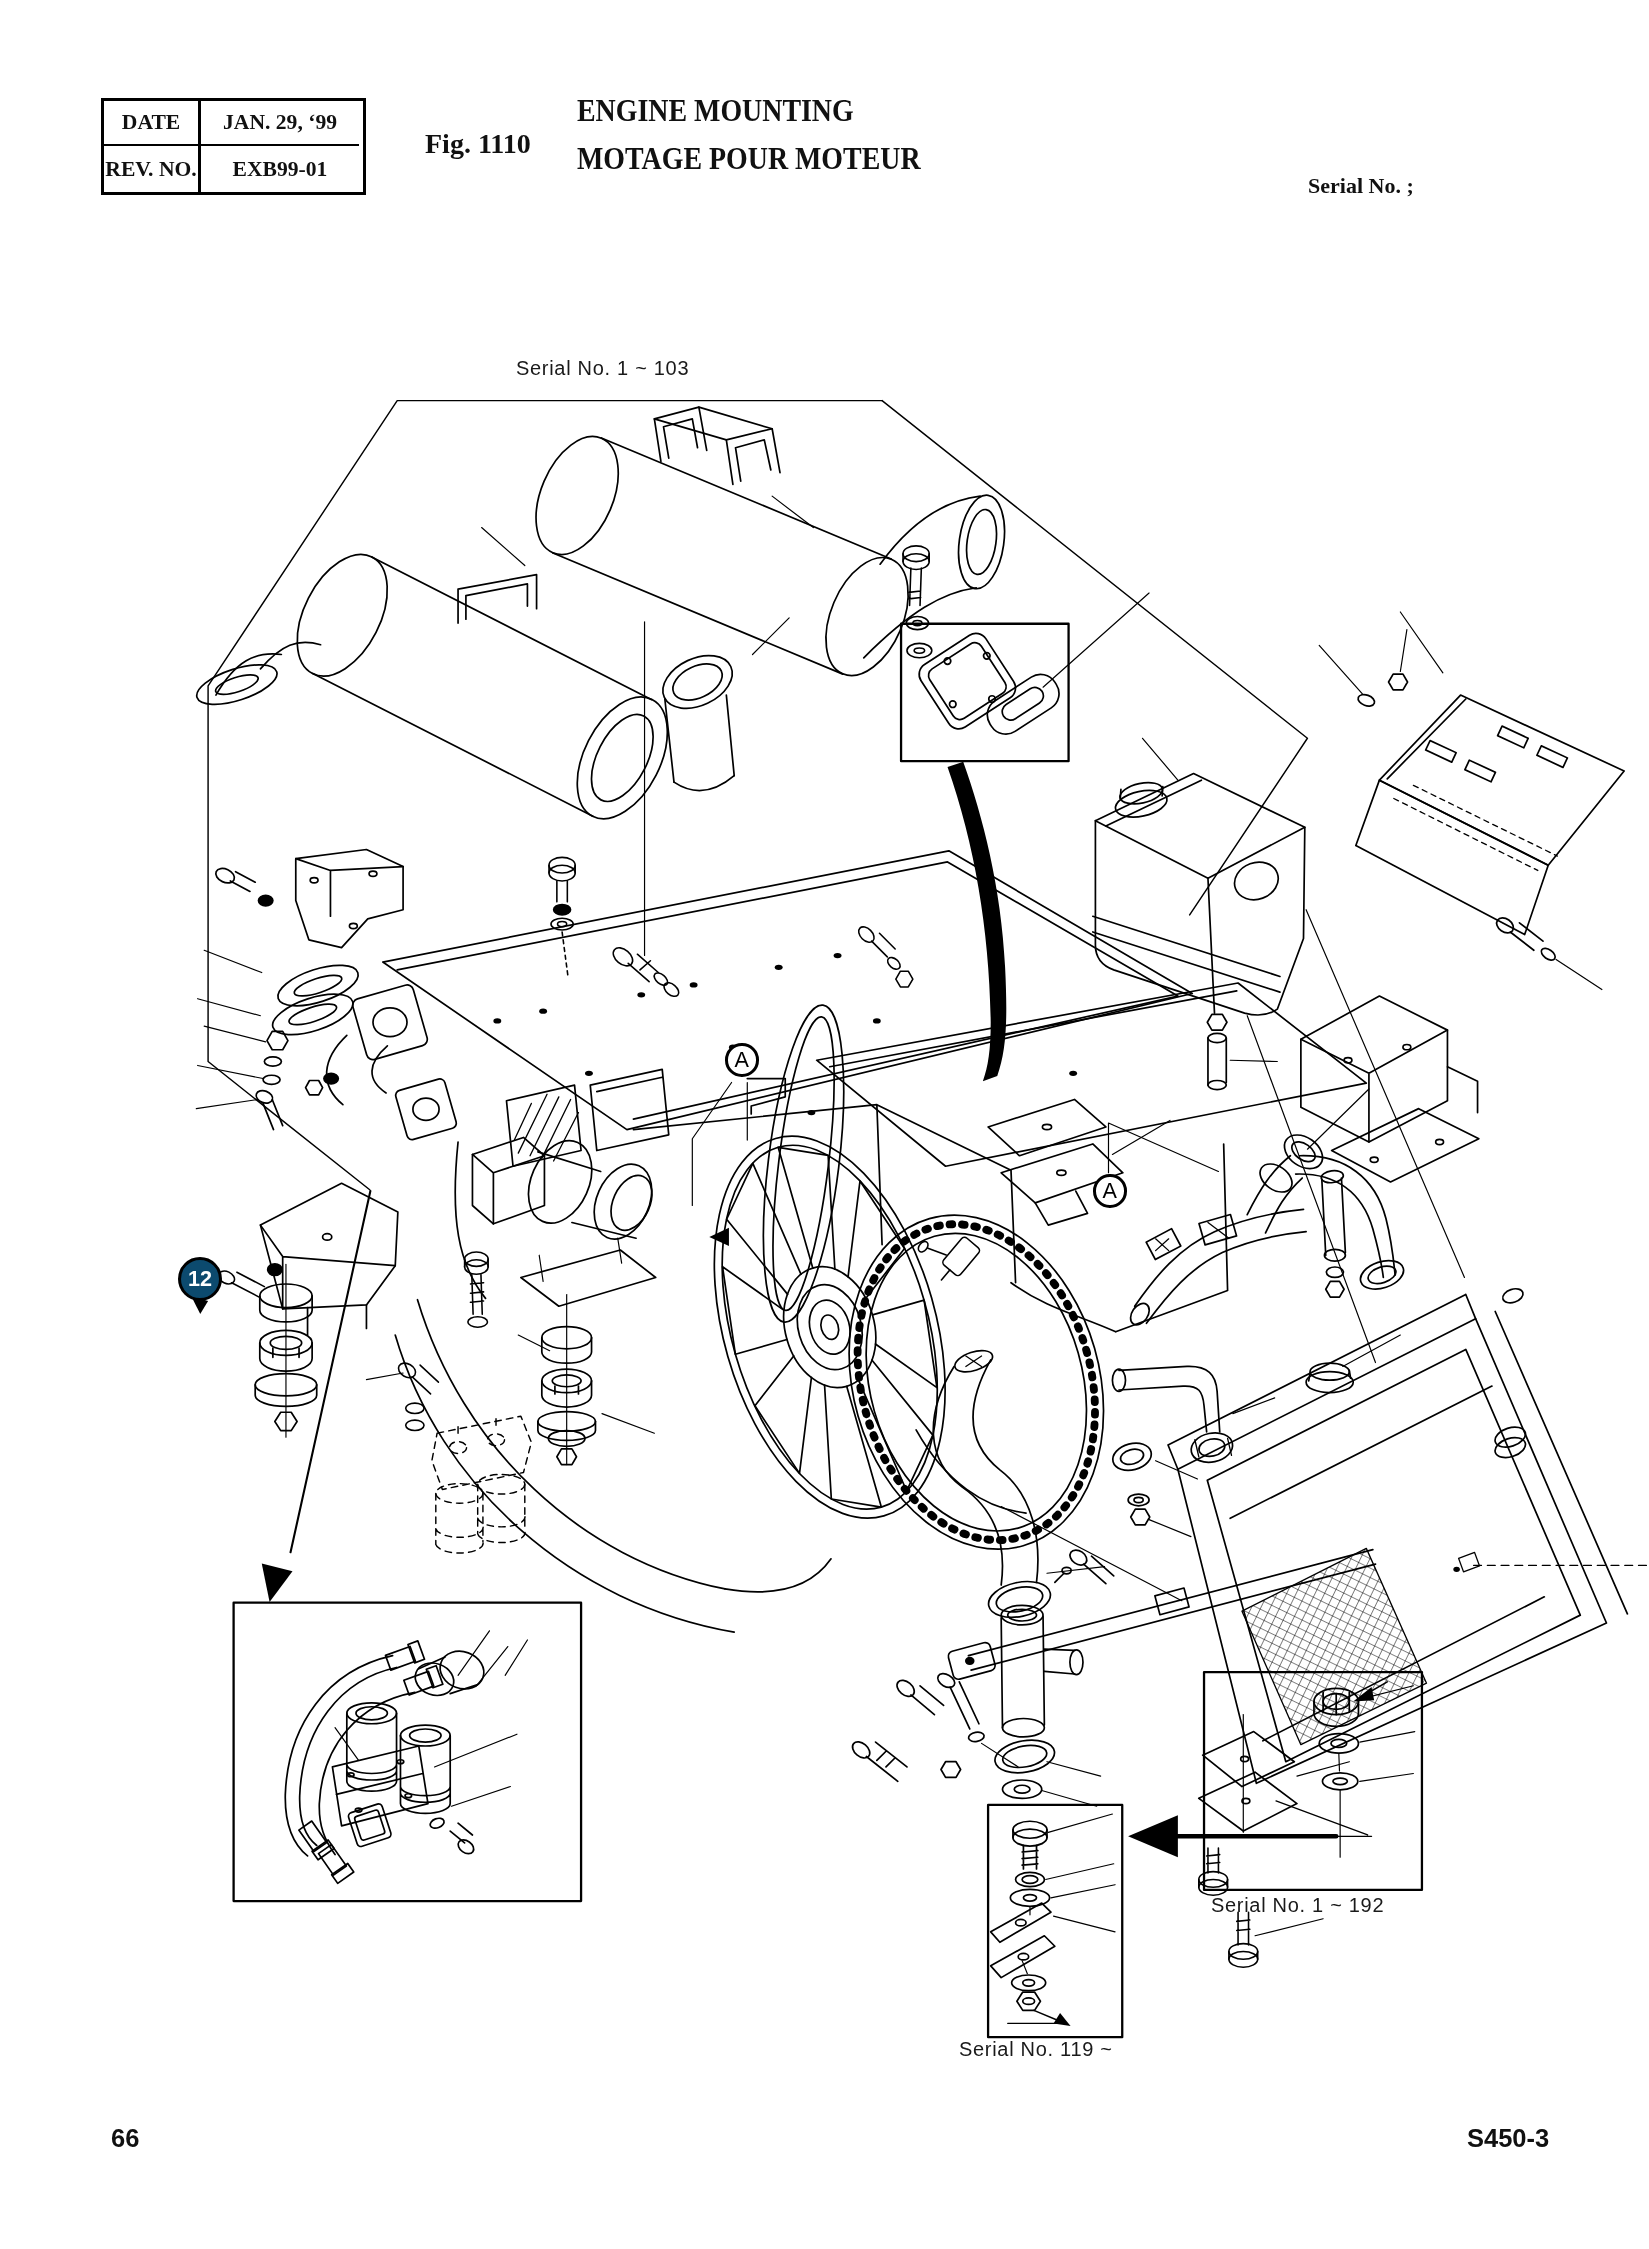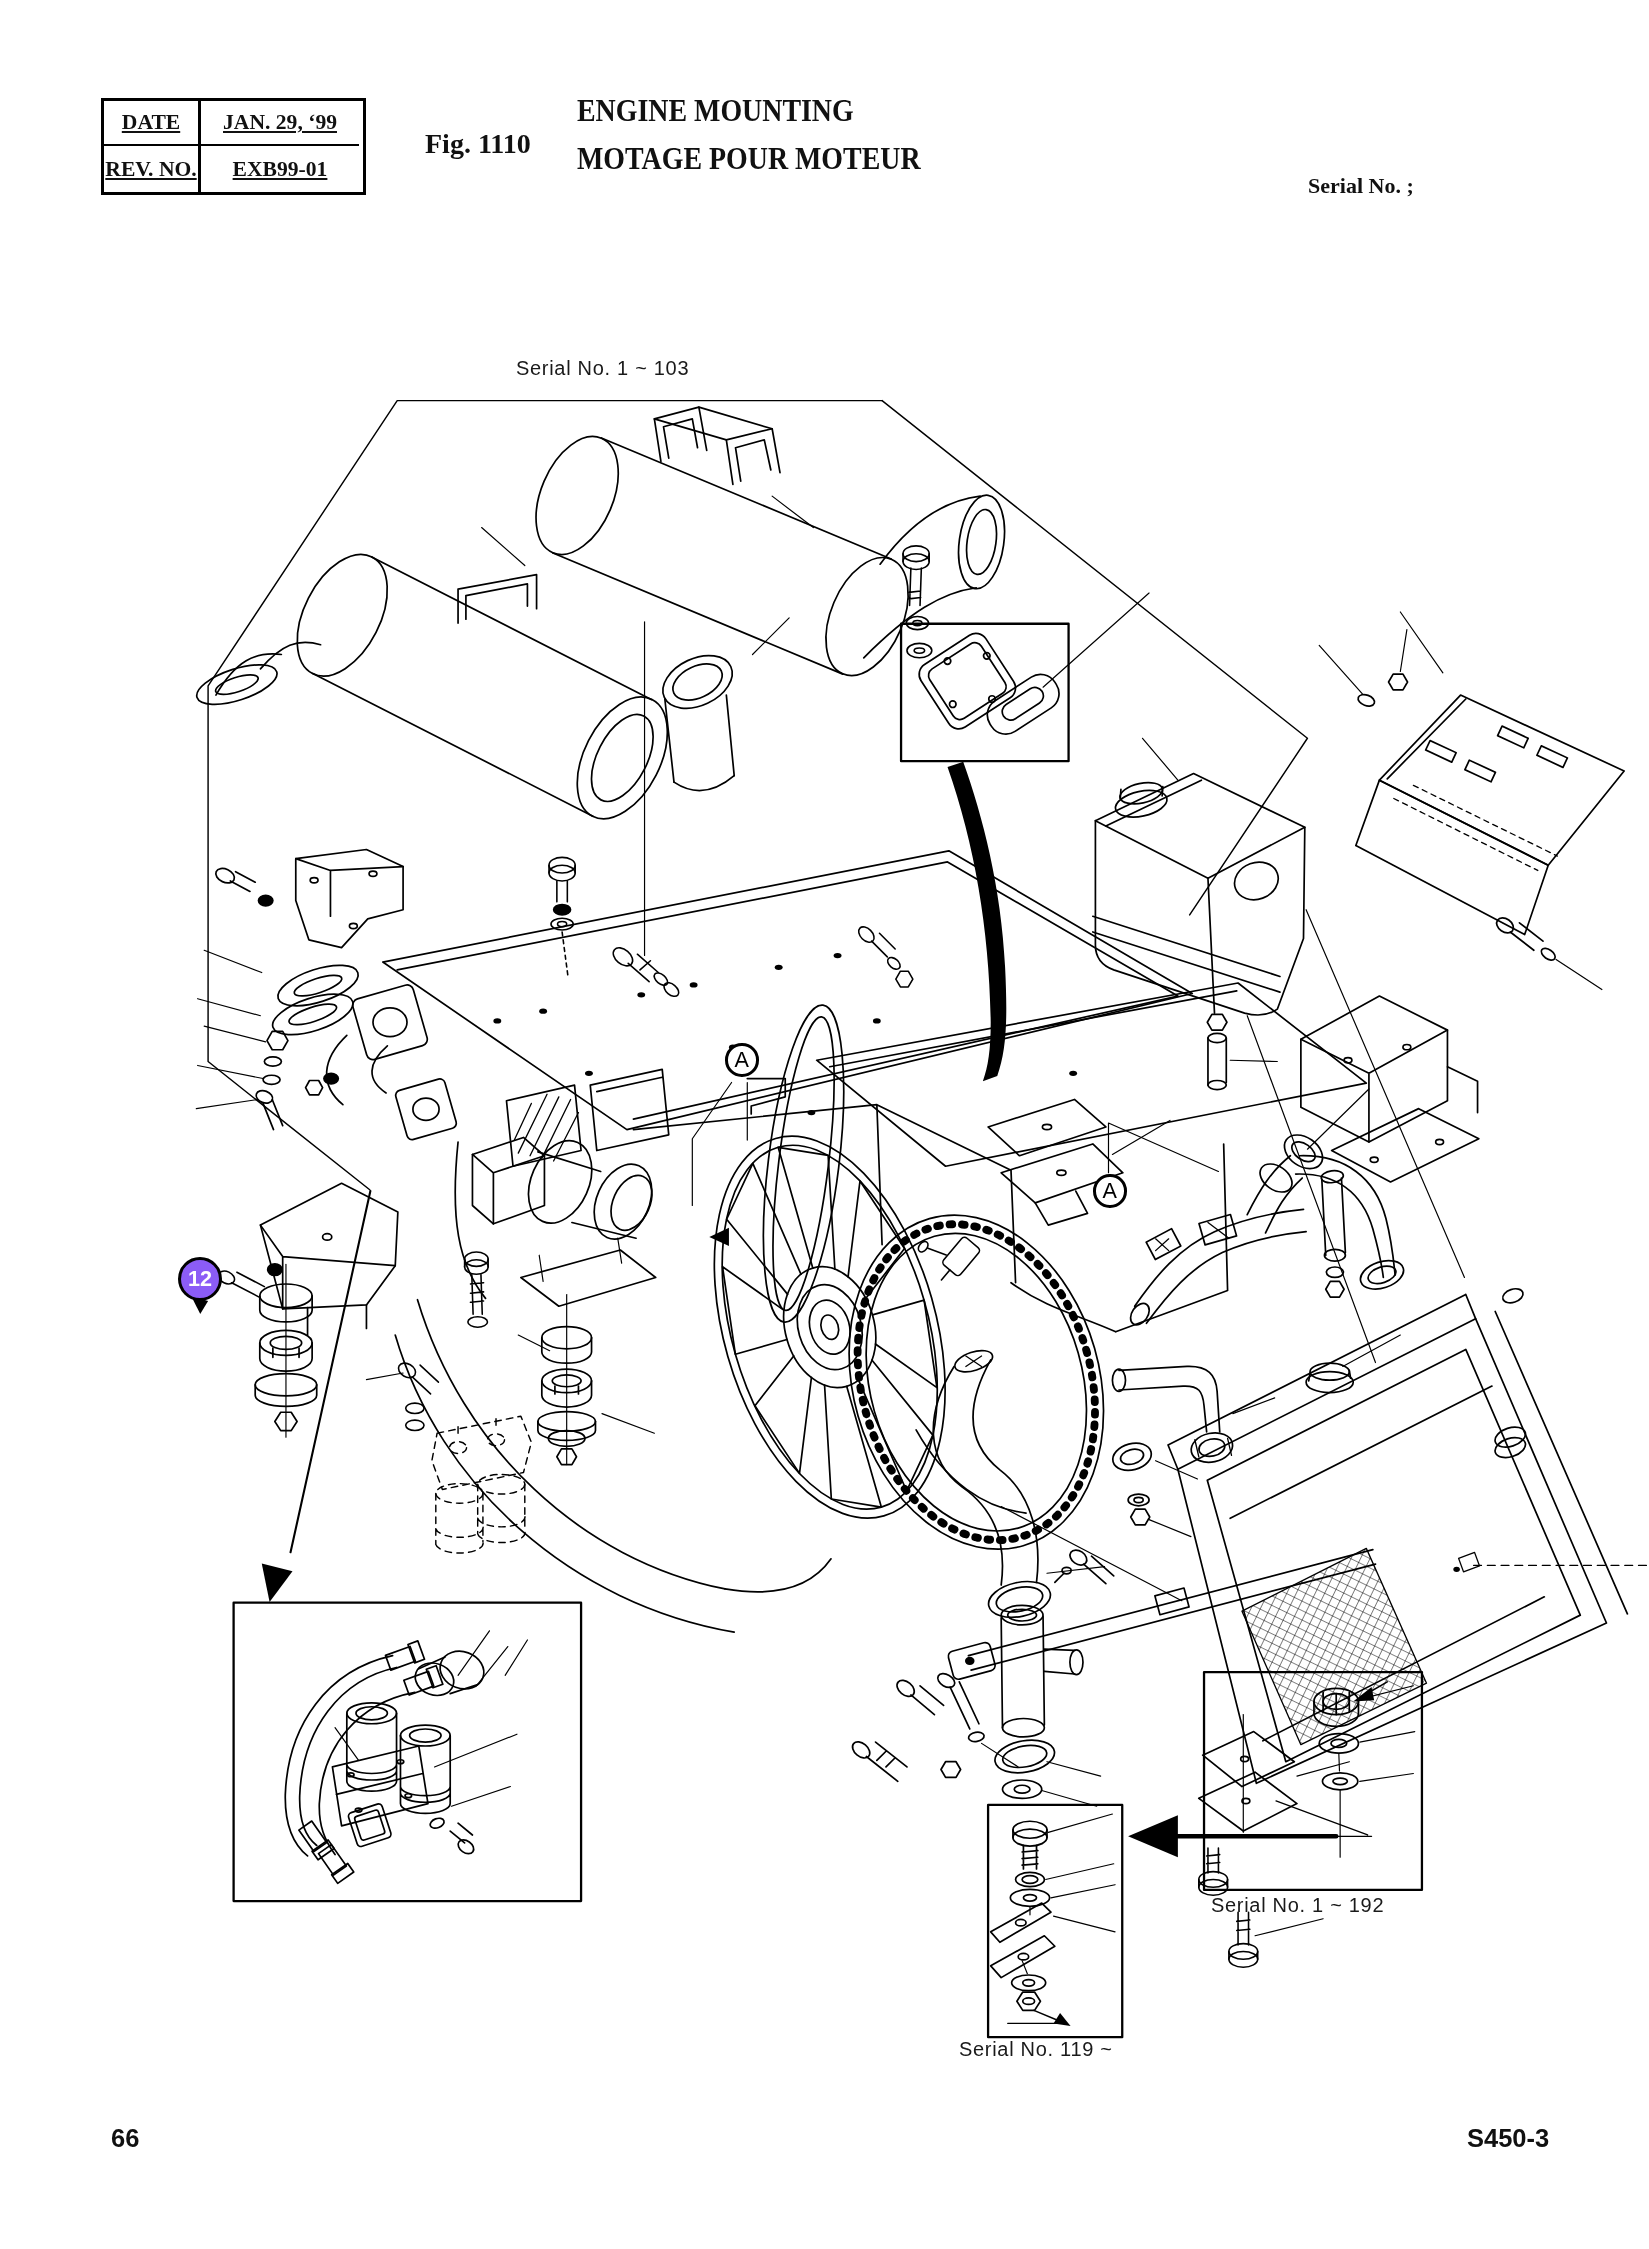--- a/index.html
+++ b/index.html
@@ -2,21 +2,21 @@
 <html style="font-size:10.5px"><head>
 <meta charset="utf-8">
 <style>
   html,body{margin:0;padding:0;}
   body{width:1649px;height:2250px;background:#ffffff;position:relative;overflow:hidden;
        font-family:"Liberation Sans",sans-serif;color:#111;}
   .abs{position:absolute;}
   
   .rev-table{left:101px;top:98px;width:259px;border:3.9px solid #000;display:grid;
              grid-template-columns:97px 158px;grid-template-rows:45px 46px;
-             font-family:"Liberation Serif",serif;font-weight:bold;font-size:21.6px;text-decoration:underline;}
+             font-family:"Liberation Serif",serif;font-weight:bold;font-size:21.6px;}
   .rev-table .cell{display:flex;align-items:center;justify-content:center;border-color:#000;border-style:solid;border-width:0;}
   .rev-table .c1{border-right:3.3px solid #000;}
   .rev-table .r1{border-bottom:2.6px solid #000;}
   .fig-label{left:425px;top:128px;font-family:"Liberation Serif",serif;font-weight:bold;font-size:28px;}
   .title{left:577px;font-family:"Liberation Serif",serif;font-weight:bold;font-size:31px;
          transform:scaleX(0.9);transform-origin:left top;white-space:nowrap;letter-spacing:0px;}
   .title.en{top:93px;} .title.fr{top:141px;}
   .serial-note{left:1308px;top:173px;font-family:"Liberation Serif",serif;font-weight:bold;font-size:22px;}
   
   .serial-label{font-size:20px;color:#1a1a1a;white-space:nowrap;letter-spacing:0.7px;}
@@ -600,19 +600,19 @@
     <path d="M736,806 L802,864 M1180,758 L1243,806 M1150,1000 L1206,944"></path>
     <path d="M985,950 L985,1460"></path>
   </g>
 </g>
 </svg>
 
 <div class="abs serial-label lbl-top">Serial No. 1 ~ 103</div>
 <div class="abs serial-label lbl-right">Serial No. 1 ~ 192</div>
 <div class="abs serial-label lbl-bottom">Serial No. 119 ~</div>
 
-<div class="abs badge" style="background: #8b5cf6; color: rgb(255, 255, 255); border-color: rgb(0, 0, 0);">12</div>
+<div class="abs badge" style="background: #0c4a6e; color: rgb(255, 255, 255); border-color: rgb(0, 0, 0);">12</div>
 <div class="abs view-a a1">A</div>
 <div class="abs view-a a2">A</div>
 
 <div class="abs footer-num pg">66</div>
 <div class="abs footer-num code">S450-3</div>
 
 
 </body></html>

